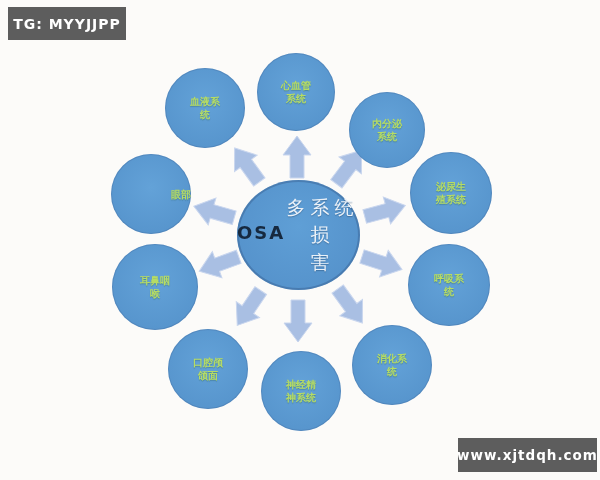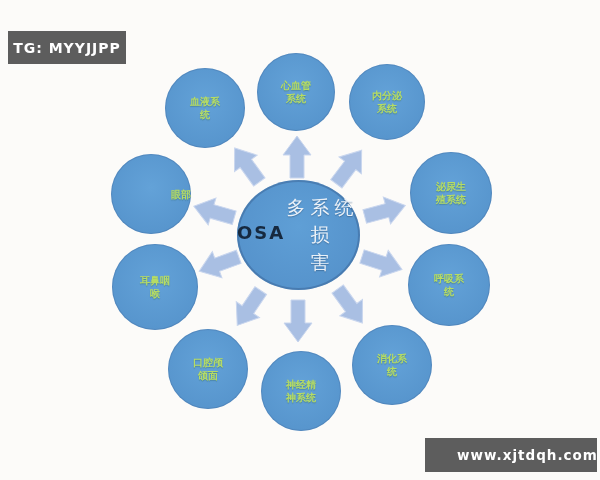--- a/index.html
+++ b/index.html
@@ -13,22 +13,22 @@
   
   .wm{
     position:absolute;
     background:#5d5d5d;
     color:#ffffff;
     font-weight:bold;
     font-size:14px;
     letter-spacing:1px;
     display:flex;align-items:center;justify-content:center;
   }
-  .wm-tl{left:8px;top:7px;width:118px;height:33px;margin-top:24px;}
-  .wm-br{right:3px;bottom:8px;width:139px;height:34px;font-size:13.5px;padding-left:33px;}
+  .wm-tl{left:8px;top:7px;width:118px;height:33px;}
+  .wm-br{right:3px;bottom:8px;width:139px;height:34px;font-size:13.5px;}
   
   .arrows{position:absolute;left:0;top:0;}
   .arrows polygon{fill:#a9bfe3;stroke:#c9d6ee;stroke-width:1;}
   
   .node{
     position:absolute;
     border-radius:50%;
     background:radial-gradient(circle at 50% 42%, #63a2d8 0%, #5795cd 75%, #5390c8 100%);
     box-shadow:inset 0 0 0 1px rgba(70,110,160,.35);
     display:flex;align-items:center;justify-content:center;
@@ -89,21 +89,21 @@
       <polygon points="-7,21 -7,-2 -14,-2 0,-21 14,-2 7,-2 7,21" transform="translate(219,264) rotate(-110)"></polygon>
       <polygon points="-7,21 -7,-2 -14,-2 0,-21 14,-2 7,-2 7,21" transform="translate(214,212) rotate(-74)"></polygon>
       <polygon points="-7,21 -7,-2 -14,-2 0,-21 14,-2 7,-2 7,21" transform="translate(247,165) rotate(-36)"></polygon>
     </g>
   </svg>
 
   <div class="node" style="left:257px;top:53px;width:78px;height:78px;">
       <span class="node-label">心血管
 系统</span>
     </div>
-  <div class="node" style="left:349px;top:64px;width:76px;height:76px;">
+  <div class="node" style="left:349px;top:92px;width:76px;height:76px;">
       <span class="node-label">内分泌
 系统</span>
     </div>
   <div class="node" style="left:410px;top:152px;width:82px;height:82px;">
       <span class="node-label">泌尿生
 殖系统</span>
     </div>
   <div class="node" style="left:408px;top:244px;width:82px;height:82px;">
       <span class="node-label">呼吸系
 统</span>

